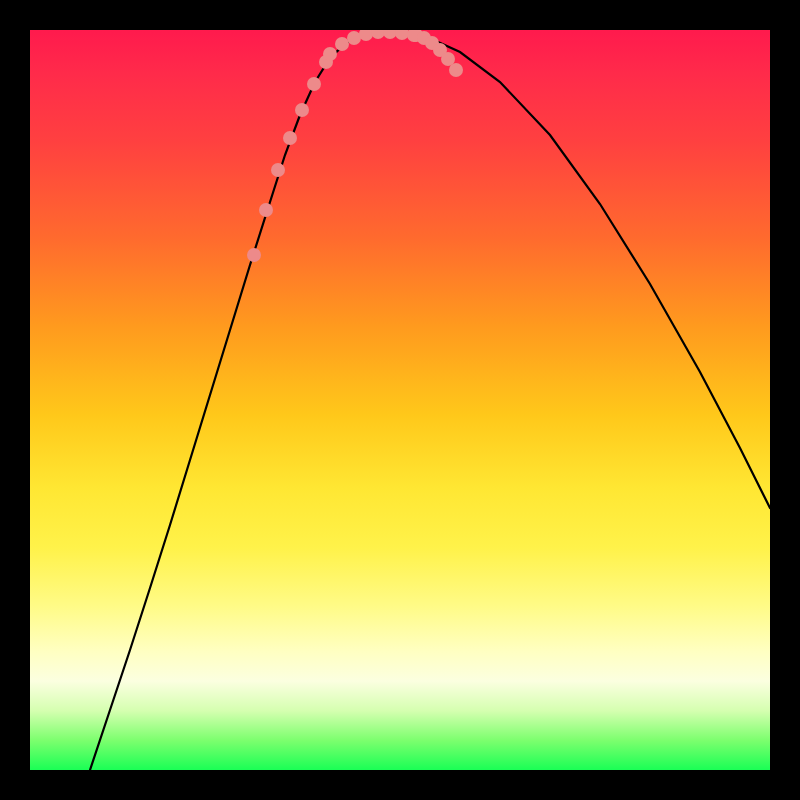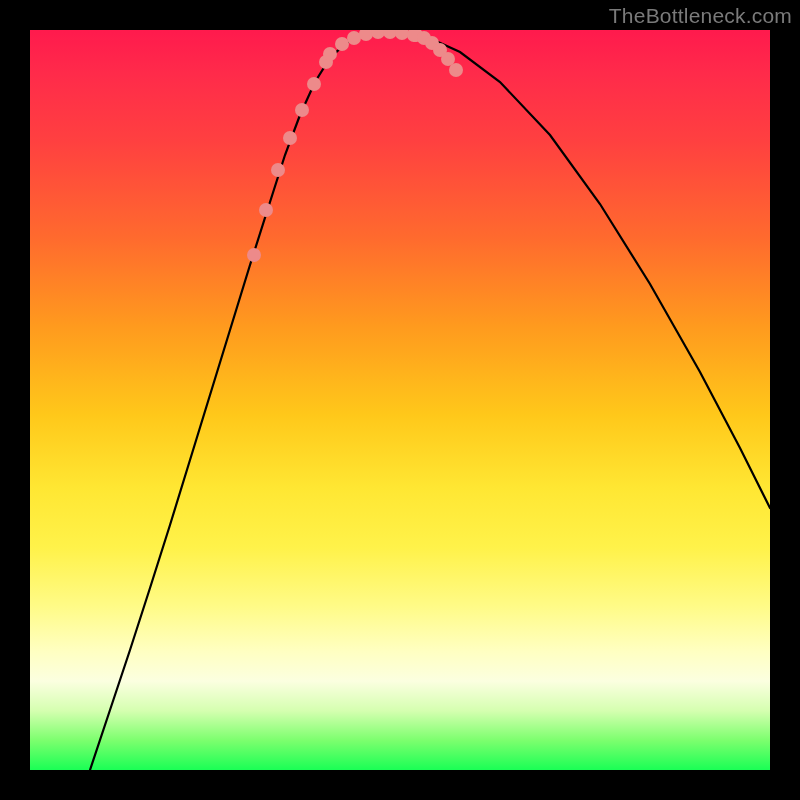--- a/index.html
+++ b/index.html
@@ -93,14 +93,13 @@
     <g id="highlight-right-g">
         <circle cx="386" cy="5" r="7" fill="#ed8a8a"></circle>
         <circle cx="394" cy="8" r="7" fill="#ed8a8a"></circle>
         <circle cx="402" cy="13" r="7" fill="#ed8a8a"></circle>
         <circle cx="410" cy="20" r="7" fill="#ed8a8a"></circle>
         <circle cx="418" cy="29" r="7" fill="#ed8a8a"></circle>
         <circle cx="426" cy="40" r="7" fill="#ed8a8a"></circle>
       </g>
   </svg>
 
-  <div class="watermark">TheBottleneck.com</div>
 </div>
 
 </body></html>

